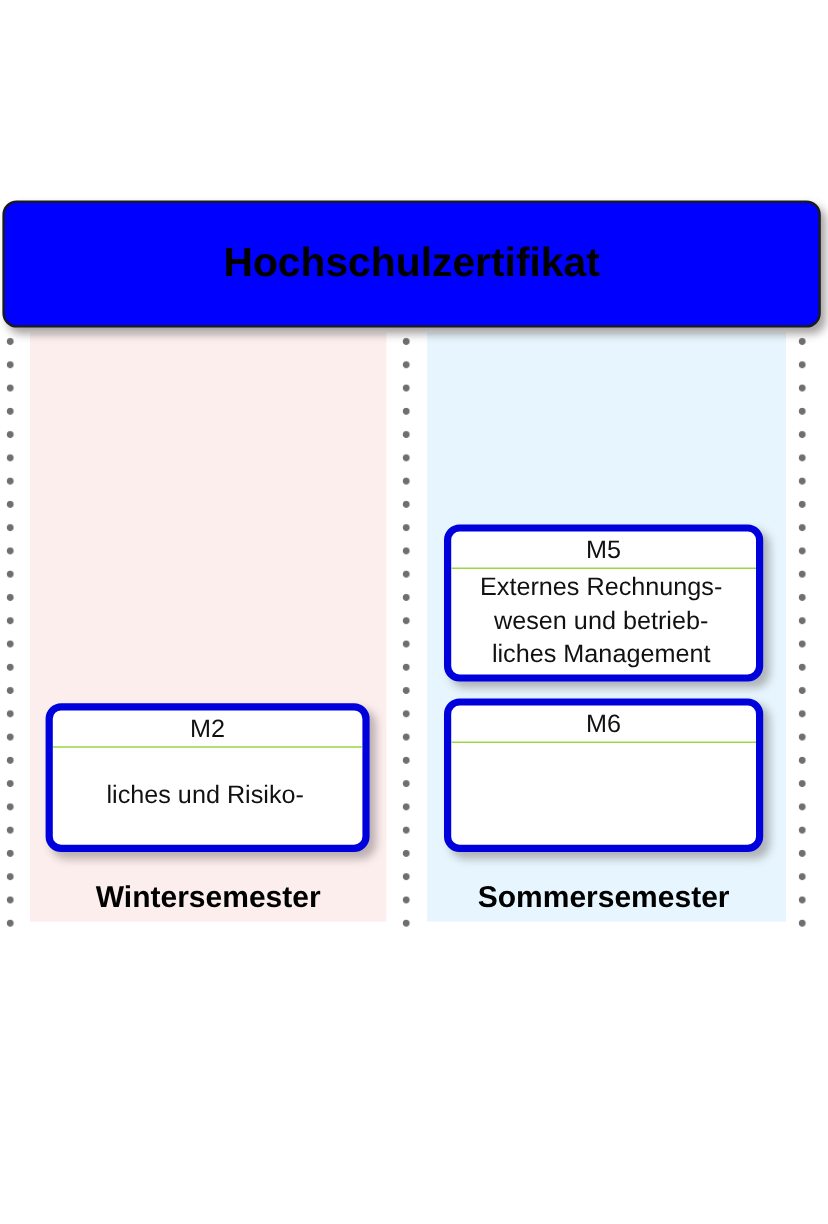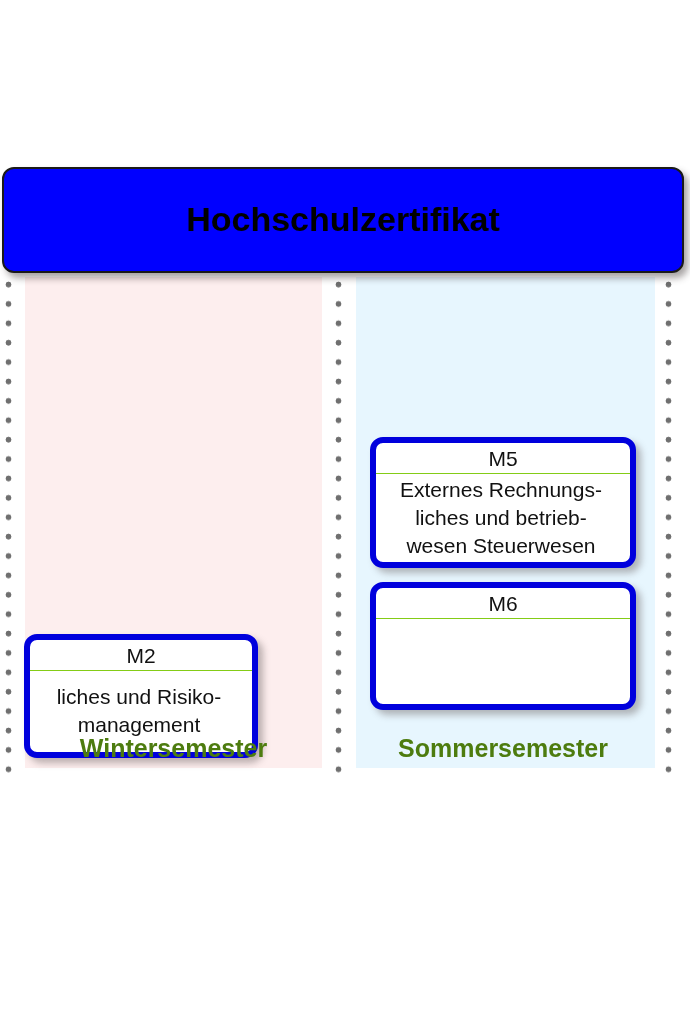--- a/index.html
+++ b/index.html
@@ -113,31 +113,31 @@
     color: #111111;
     line-height: 1.33;
     text-align: center;
     padding: 2px 4px 4px 0;
   }
   .module-title .tline { white-space: nowrap; }
 
   
   .card-m5 { left: 370px; top: 437px; width: 266px; height: 131px; }
   .card-m6 { left: 370px; top: 582px; width: 266px; height: 128px; }
-  .card-m2 { left: 24px;  top: 586px; width: 234px; height: 124px; margin-top: 48px; }
+  .card-m2 { left: 38px;  top: 586px; width: 270px; height: 124px; }
 
   
   .semester-label {
     position: absolute;
     top: 731px;
     height: 34px;
     line-height: 34px;
     font-size: 25px;
     font-weight: bold;
-    color: #4d7c0f;
+    color: #000000;
     text-align: center;
     z-index: 5;
   }
   .label-winter { left: 25px; width: 297px; }
   .label-summer { left: 356px; width: 294px; }
 </style>
 </head>
 <body>
 
 <div id="canvas">
@@ -150,33 +150,32 @@
   <div class="dot-rail dot-rail-right"></div>
 
   <div class="title-banner">
     <div class="title-line">Hochschulzertifikat</div>
   </div>
 
   <div class="module-card card-m5">
     <div class="module-code">M5</div>
     <div class="module-title">
       <span class="tline">Externes Rechnungs-</span>
-      <span class="tline">liches und betrieb-</span>
-      <span class="tline">wesen Steuerwesen</span>
+      <span class="tline">wesen und betrieb-</span>
+      <span class="tline">liches Management</span>
     </div>
   </div>
 
   <div class="module-card card-m6">
     <div class="module-code">M6</div>
   </div>
 
   <div class="module-card card-m2">
     <div class="module-code">M2</div>
     <div class="module-title">
       <span class="tline">liches und Risiko-</span>
-      <span class="tline">management</span>
     </div>
   </div>
 
   <div class="semester-label label-winter">Wintersemester</div>
   <div class="semester-label label-summer">Sommersemester</div>
 
 </div>
 
 </body></html>

